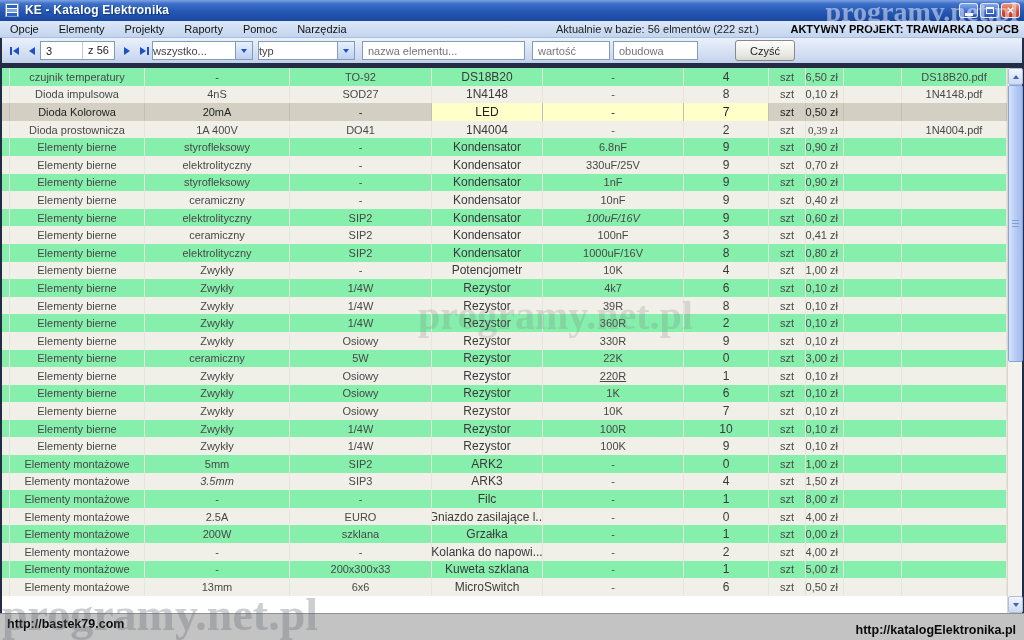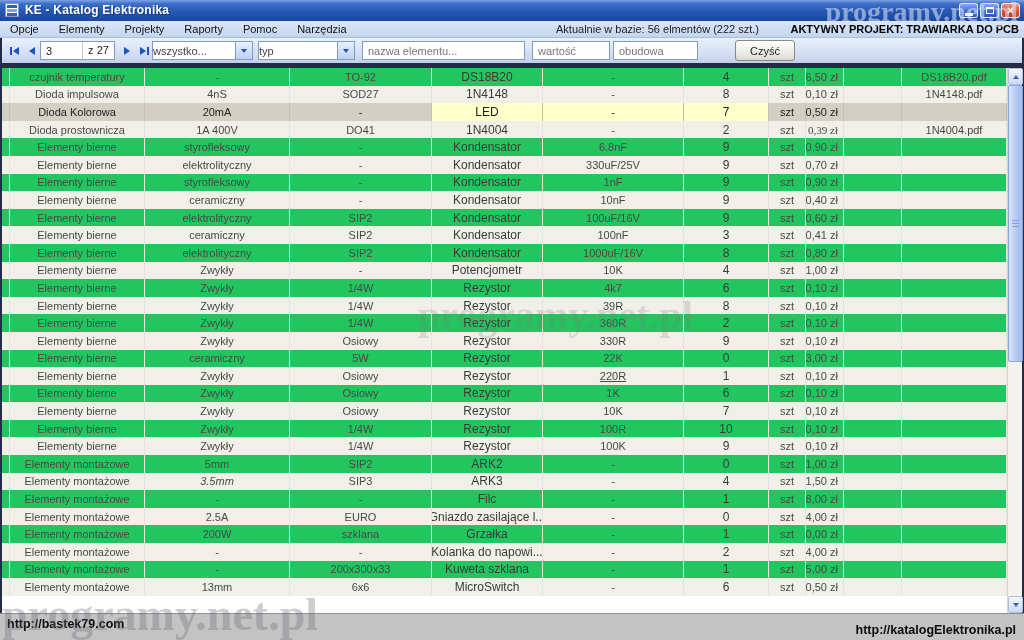--- a/index.html
+++ b/index.html
@@ -66,21 +66,21 @@
   
   .frame-l,.frame-r{position:absolute;top:38px;width:2px;height:575px;background:#232c44;}
   .frame-l{left:0;} .frame-r{right:0;}
   
   .grid{position:absolute;left:2px;top:68px;width:1005px;height:545px;background:#fff;}
   .thead{display:flex;height:17px;
     background:linear-gradient(180deg,#ffffff,#ece9e0 55%,#d6d3c8);
     border-bottom:1px solid #96948c;box-sizing:border-box;}
   .hcell{display:flex;align-items:center;justify-content:center;font-size:11px;color:#111;
     border-right:1px solid #b6b4ac;box-sizing:border-box;white-space:nowrap;overflow:hidden;}
-  .trow{display:flex;height:17.6px;background:#22c55e;}
+  .trow{display:flex;height:17.6px;background:#86efac;}
   .trow.alt{background:#f0efe8;}
   .trow.sel{background:#d3cfc3;}
   .cell{display:flex;align-items:center;justify-content:center;font-size:11px;color:#484848;
     border-right:1px solid #e6e4dc;box-sizing:border-box;white-space:nowrap;overflow:hidden;}
   .trow.sel .cell{border-right-color:#c2beb2;color:#222;}
   .cell.big{font-size:12px;color:#3a3a3a;}
   .cell.money{justify-content:flex-end;padding-right:5px;}
   .cell.hl{background:#ffffc9;}
   
   .vscroll{position:absolute;left:1007px;top:68px;width:15px;height:545px;
@@ -149,21 +149,21 @@
   <div class="toolbar">
     <button class="navbtn btn-first">
         <span class="vbar"></span>
         <span class="tri-left"></span>
       </button>
     <button class="navbtn btn-prev">
         <span class="tri-left"></span>
       </button>
     <div class="page-box">
       <span class="page-num">3</span>
-      <span class="page-total">z 27</span>
+      <span class="page-total">z 56</span>
     </div>
     <button class="navbtn btn-next">
         <span class="tri-right"></span>
       </button>
     <button class="navbtn btn-last">
         <span class="tri-right"></span>
         <span class="vbar"></span>
       </button>
 
     <div class="combo combo-all">
@@ -294,21 +294,21 @@
           <span class="cell money" style="width: 38px;">0,40 zł</span>
           <span class="cell" style="width: 58px;"></span>
           <span class="cell" style="width: 105px;"></span>
         </div>
         <div class="trow">
           <span class="cell" style="width: 8px;"></span>
           <span class="cell" style="width: 135px;">Elementy bierne</span>
           <span class="cell" style="width: 145px;">elektrolityczny</span>
           <span class="cell" style="width: 142px;">SIP2</span>
           <span class="cell big" style="width: 111px;">Kondensator</span>
-          <span class="cell" style="width: 141px;">100uF/16V</span>
+          <span class="cell" style="width: 141px; font-style: italic;">100uF/16V</span>
           <span class="cell big" style="width: 85px;">9</span>
           <span class="cell" style="width: 37px;">szt</span>
           <span class="cell money" style="width: 38px;">0,60 zł</span>
           <span class="cell" style="width: 58px;"></span>
           <span class="cell" style="width: 105px;"></span>
         </div>
         <div class="trow alt">
           <span class="cell" style="width: 8px;"></span>
           <span class="cell" style="width: 135px;">Elementy bierne</span>
           <span class="cell" style="width: 145px;">ceramiczny</span>

